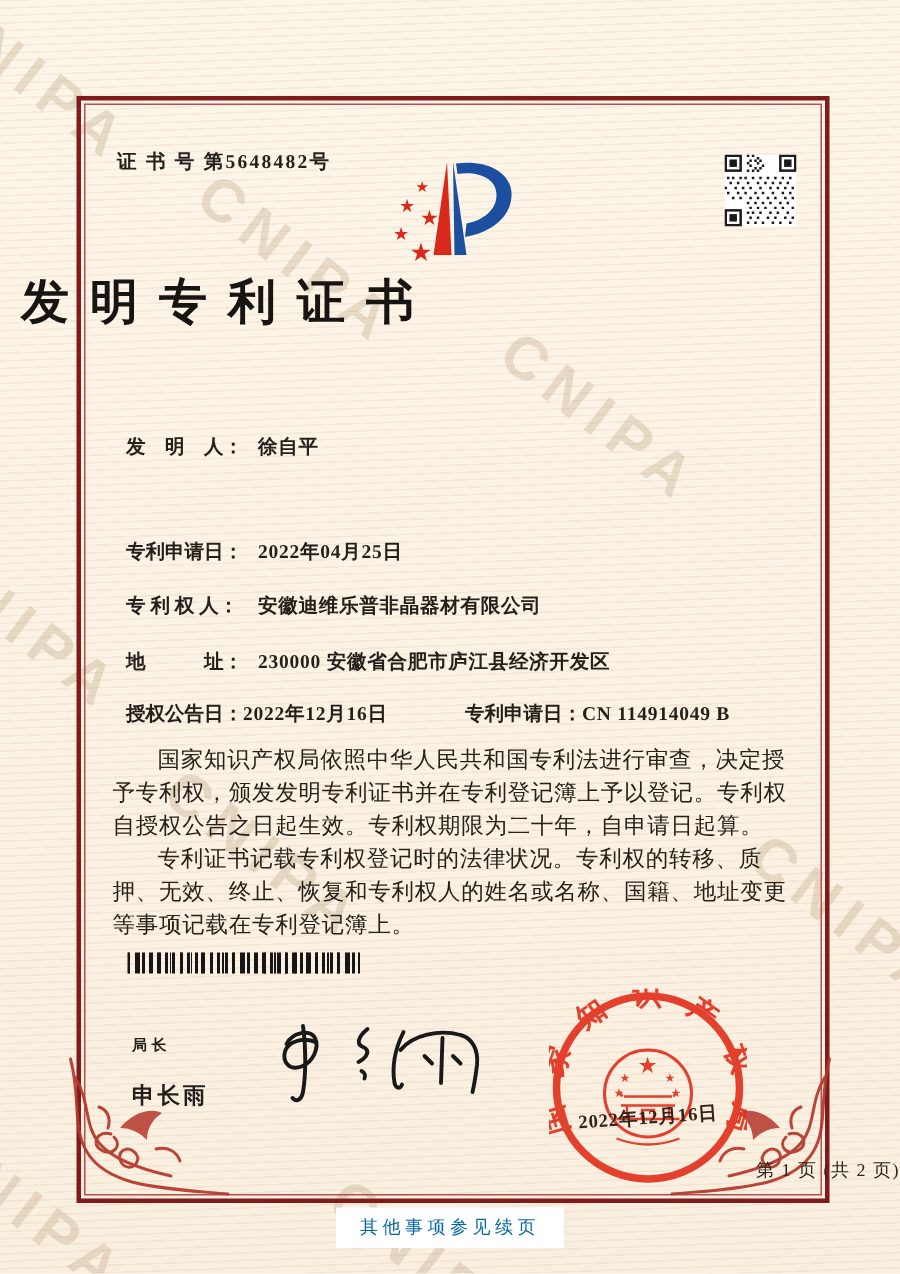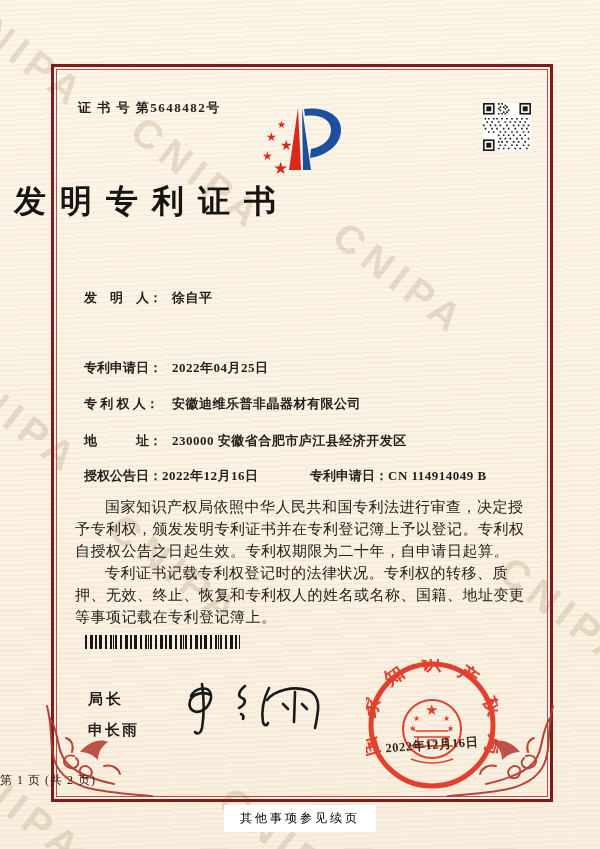--- a/index.html
+++ b/index.html
@@ -35,32 +35,32 @@
   
   .body-text{left:75px;top:496px;width:458px;font-size:15px;line-height:22px;color:#262019;}
   .body-text p{margin:0;text-indent:2em;letter-spacing:0.5px;}
   
   .barcode{left:85px;top:635px;width:155px;height:14px;
     background:
       repeating-linear-gradient(90deg,#161616 0 2px,rgba(0,0,0,0) 2px 5px),
       repeating-linear-gradient(90deg,#161616 0 1px,rgba(0,0,0,0) 1px 7px);}
   
   .signer-title{left:88px;top:690px;font-family:"Liberation Sans","DejaVu Sans",sans-serif;
-    font-size:15px;font-weight:bold;letter-spacing:3px;color:#241f1a;}
+    font-size:10px;font-weight:bold;letter-spacing:3px;color:#241f1a;}
   .signer-name{left:88px;top:721px;font-family:Liberation Serif, serif;
     font-size:15px;font-weight:bold;letter-spacing:2px;color:#241f1a;}
   .signature{left:175px;top:658px;}
   
   .seal{left:366px;top:659px;}
   .seal-date{left:366px;top:737px;width:132px;text-align:center;font-size:12.5px;font-weight:bold;
     color:#32241a;transform:rotate(-4deg);letter-spacing:0.5px;z-index:4;}
   
-  .page-info{left:0;right:0;top:772px;text-align:left;font-size:12px;color:#2a241d;letter-spacing:1px;}
+  .page-info{left:0;right:0;top:772px;text-align:right;font-size:12px;color:#2a241d;letter-spacing:1px;}
   .footer-note{left:50%;top:805px;transform:translateX(-50%);background:#ffffff;
-    padding:5px 16px;font-size:12px;letter-spacing:3px;color:#000000;z-index:4;}
+    padding:5px 16px;font-size:12px;letter-spacing:3px;color:#0369a1;z-index:4;}
   .corner{z-index:3;}
 </style>
 </head>
 <body>
 
 <div class="page">
 
   <div>
     <span class="wm" style="left:-28px;top:-14px">CNIPA</span>
     <span class="wm" style="left:150px;top:108px">CNIPA</span>

